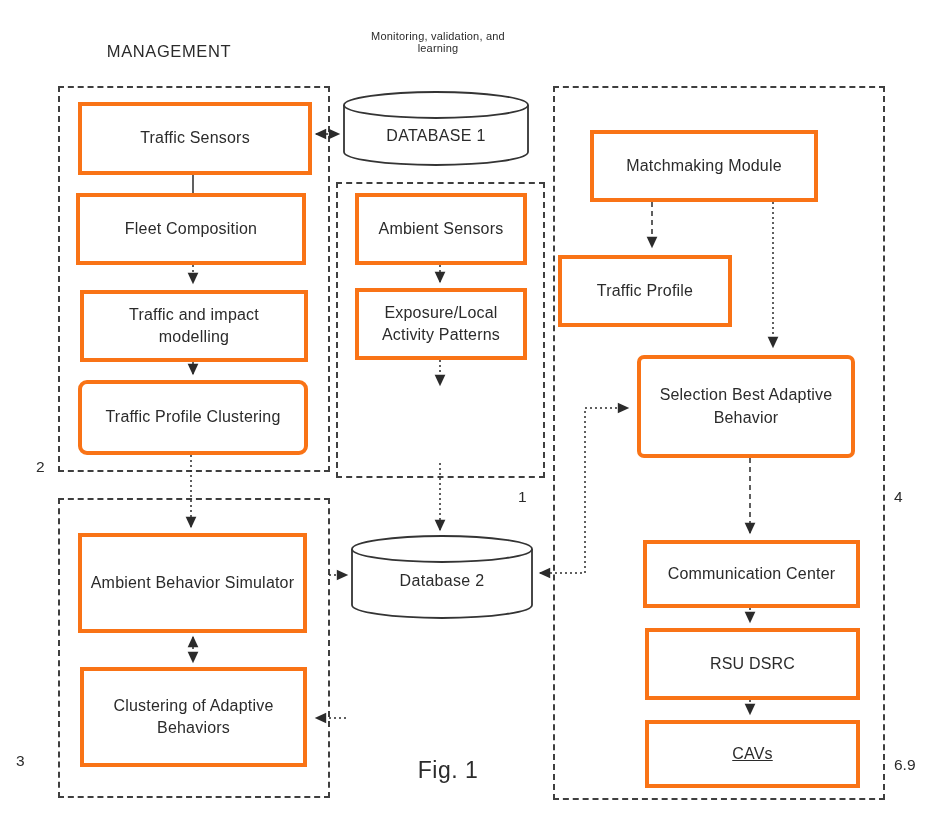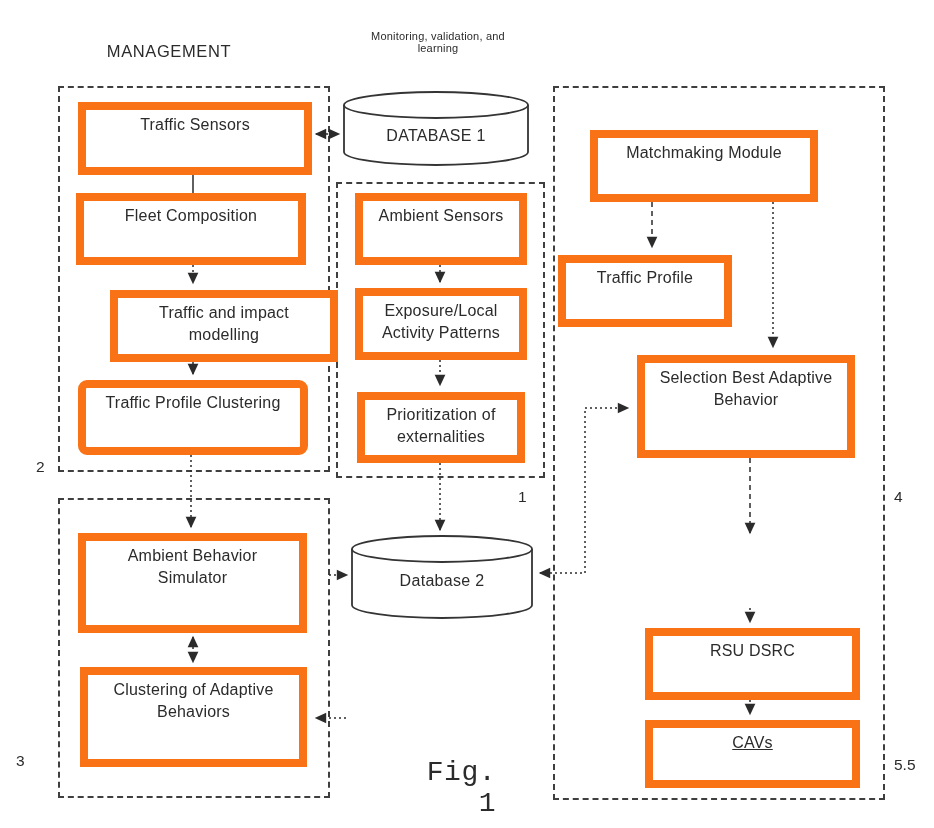--- a/index.html
+++ b/index.html
@@ -3,28 +3,28 @@
 <meta charset="utf-8">
 <style>
   html,body { margin:0; padding:0; background:#ffffff; }
   .canvas {
     position:relative; width:934px; height:828px; background:#ffffff;
     font-family:"Liberation Sans", sans-serif; color:#2b2b2b; overflow:hidden;
   }
   .group { position:absolute; border:2px dashed #3f3f3f; box-sizing:border-box; z-index:1; }
   svg.overlay { position:absolute; left:0; top:0; z-index:2; pointer-events:none; }
   .node {
-    position:absolute; border:8px solid #f97316; background:#ffffff;
-    display:flex; align-items:flex-start; justify-content:center; text-align:center;
+    position:absolute; border:4px solid #f97316; background:#ffffff;
+    display:flex; align-items:center; justify-content:center; text-align:center;
     font-size:16px; line-height:1.4; letter-spacing:.2px;
     padding:4px 8px; box-sizing:border-box; z-index:3;
   }
   .sec-title { position:absolute; text-align:center; font-size:16.5px; letter-spacing:.6px; z-index:3; }
   .ref { position:absolute; font-size:15.5px; z-index:3; }
-  .fig { position:absolute; text-align:right; font-size:28px; letter-spacing:.5px; z-index:3;font-family:Liberation Mono, monospace; }
+  .fig { position:absolute; text-align:center; font-size:23px; letter-spacing:.5px; z-index:3; }
   .cyl-label { font-family:"Liberation Sans", sans-serif; font-size:16px; fill:#2b2b2b; text-anchor:middle; letter-spacing:.3px; }
   .cyl { fill:#ffffff; stroke:#343434; stroke-width:1.8; }
   .conn { fill:none; stroke:#2b2b2b; stroke-width:1.5; }
   .dot { stroke-dasharray:2 3; }
   .dash { stroke-dasharray:5 4; }
 </style>
 </head>
 <body>
 
 <div class="canvas">
@@ -77,61 +77,61 @@
       <text class="cyl-label" x="442" y="586">Database 2</text>
     </g>
   </svg>
 
   <div class="node" style="left:78px; top:102px; width:234px; height:73px;">
     <span>Traffic Sensors</span>
   </div>
   <div class="node" style="left:76px; top:193px; width:230px; height:72px;">
     <span>Fleet Composition</span>
   </div>
-  <div class="node" style="left:80px; top:290px; width:228px; height:72px;margin-left:30px;">
+  <div class="node" style="left:80px; top:290px; width:228px; height:72px;">
     <span>Traffic and impact modelling</span>
   </div>
   <div class="node" style="left:78px; top:380px; width:230px; height:75px;border-radius:9px;">
     <span>Traffic Profile Clustering</span>
   </div>
 
   <div class="node" style="left:355px; top:193px; width:172px; height:72px;">
     <span>Ambient Sensors</span>
   </div>
   <div class="node" style="left:355px; top:288px; width:172px; height:72px;">
     <span>Exposure/Local Activity Patterns</span>
-  </div>
-  <div class="node" style="left:357px; top:392px; width:168px; height:71px;">
-    <span>Prioritization of externalities</span>
   </div>
 
   <div class="node" style="left:78px; top:533px; width:229px; height:100px;">
     <span>Ambient Behavior Simulator</span>
   </div>
   <div class="node" style="left:80px; top:667px; width:227px; height:100px;">
     <span>Clustering of Adaptive Behaviors</span>
   </div>
 
   <div class="node" style="left:558px; top:255px; width:174px; height:72px;">
     <span>Traffic Profile</span>
   </div>
   <div class="node" style="left:590px; top:130px; width:228px; height:72px;">
     <span>Matchmaking Module</span>
   </div>
-  <div class="node" style="left:637px; top:355px; width:218px; height:103px;">
+  <div class="node" style="left:637px; top:355px; width:218px; height:103px;border-radius:7px;">
     <span>Selection Best Adaptive Behavior</span>
+  </div>
+  <div class="node" style="left:643px; top:540px; width:217px; height:68px;">
+    <span>Communication Center</span>
   </div>
   <div class="node" style="left:645px; top:628px; width:215px; height:72px;">
     <span>RSU DSRC</span>
   </div>
   <div class="node" style="left:645px; top:720px; width:215px; height:68px;text-decoration:underline;">
     <span>CAVs</span>
   </div>
 
   <div class="ref" style="left:36px; top:458px;">2</div>
   <div class="ref" style="left:518px; top:488px;">1</div>
   <div class="ref" style="left:16px; top:752px;">3</div>
   <div class="ref" style="left:894px; top:488px;">4</div>
-  <div class="ref" style="left:894px; top:756px;">5.5</div>
+  <div class="ref" style="left:894px; top:756px;">6.9</div>
 
   <div class="fig" style="left:400px; top:757px; width:96px;">Fig. 1</div>
 
 </div>
 
 </body></html>

